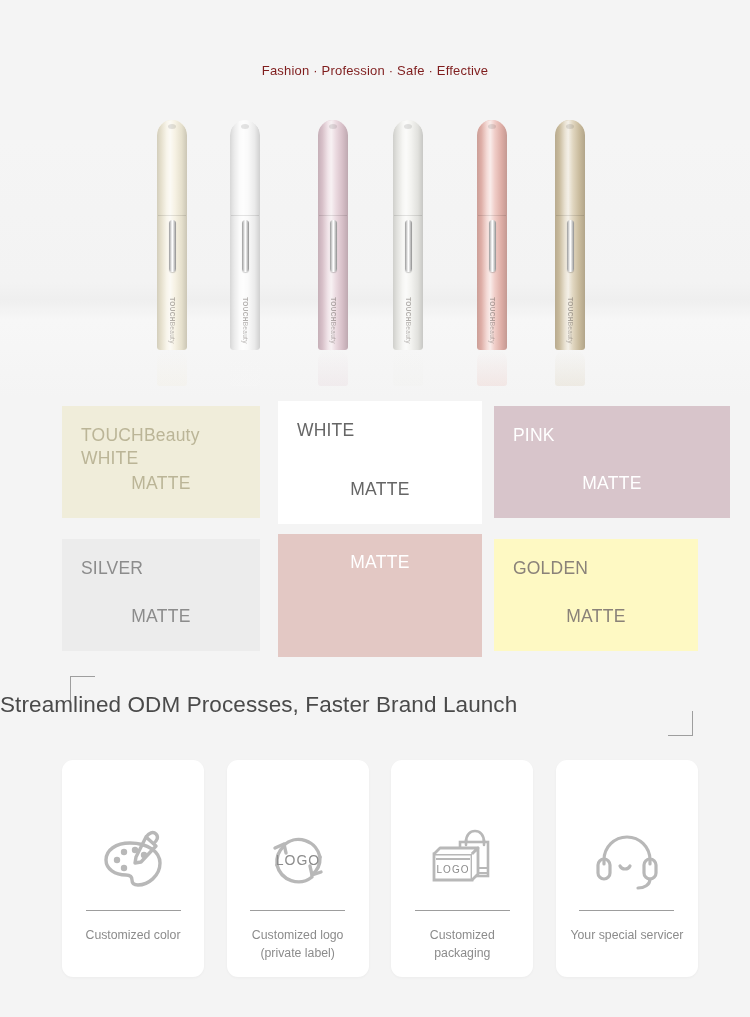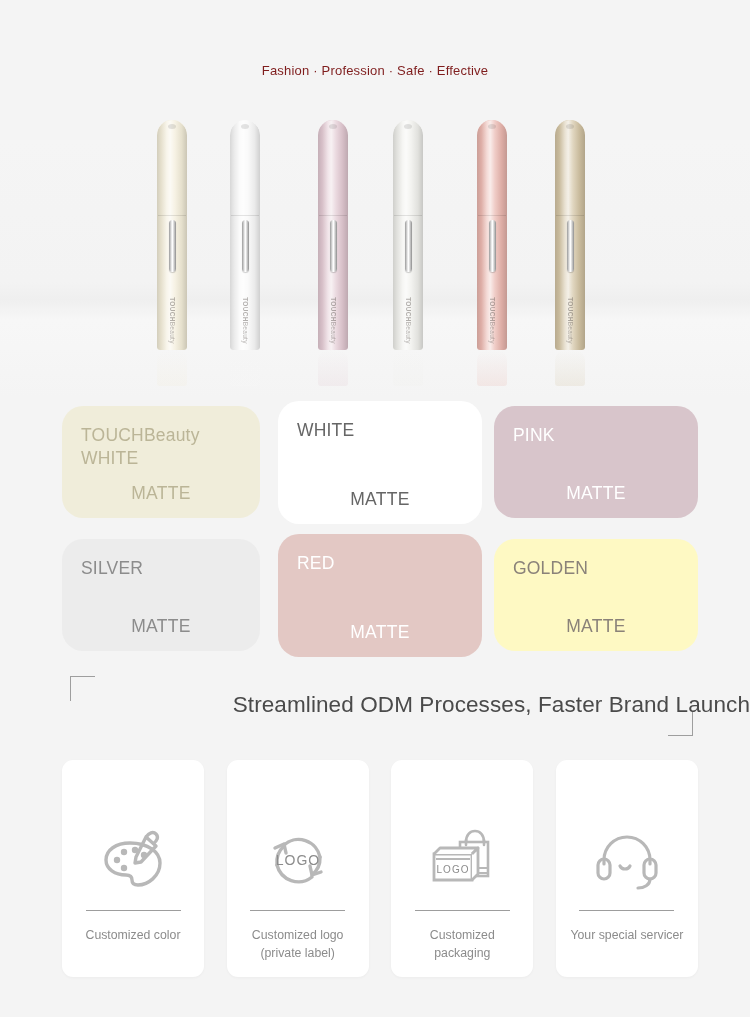--- a/index.html
+++ b/index.html
@@ -75,37 +75,37 @@
     border-radius:3px 3px 10px 10px;
     opacity:.22;
     transform:scaleY(-1);
   }
 
   
   .swatches{position:absolute;left:62px;top:400px;width:636px;}
   .sw-row{position:relative;height:0;}
   .card{
     position:absolute;
-    border-radius:21px;
+    border-radius:0;
     box-sizing:border-box;
-    padding:18px 19px 14px 19px;
+    padding:18px 19px 24px 19px;
     display:flex;flex-direction:column;justify-content:space-between;
   }
   .card .name{
     font-size:17.5px;font-weight:400;line-height:1.34;letter-spacing:.2px;
     white-space:pre-line;
   }
   .card .finish{
     font-size:17.5px;font-weight:400;text-align:center;letter-spacing:.3px;
   }
 
   
   .odm{position:absolute;left:0;top:668px;width:750px;height:80px;}
   .odm-text{
-    position:absolute;left:0;top:24px;width:750px;text-align:right;
+    position:absolute;left:0;top:24px;width:750px;text-align:left;
     font-size:22.5px;color:#4a4a4a;font-weight:400;letter-spacing:.1px;
   }
   .brk{position:absolute;width:24px;height:24px;}
   .brk.tl{left:70px;top:8px;border-left:1.5px solid #9e9e9e;border-top:1.5px solid #9e9e9e;}
   .brk.br{right:57px;top:43px;border-right:1.5px solid #9e9e9e;border-bottom:1.5px solid #9e9e9e;}
 
   
   .features{
     position:absolute;left:62px;top:760px;width:636px;
     display:flex;justify-content:space-between;
@@ -200,30 +200,29 @@
   <div class="sw-row" id="swatch-host">
       <div class="card" style="left: 0px; top: 6px; width: 198px; height: 112px; background: rgb(240, 237, 218); color: rgb(187, 181, 151);">
         <div class="name">TOUCHBeauty
 WHITE</div>
         <div class="finish">MATTE</div>
       </div>
       <div class="card" style="left: 216px; top: 1px; width: 204px; height: 123px; background: rgb(255, 255, 255); color: rgb(102, 102, 102);">
         <div class="name">WHITE</div>
         <div class="finish">MATTE</div>
       </div>
-      <div class="card" style="left: 432px; top: 6px; width: 204px; height: 112px; background: rgb(216, 197, 203); color: rgb(255, 255, 255);">
+      <div class="card" style="left: 432px; top: 6px; width: 236px; height: 112px; background: rgb(216, 197, 203); color: rgb(255, 255, 255);">
         <div class="name">PINK</div>
         <div class="finish">MATTE</div>
       </div>
       <div class="card" style="left: 0px; top: 139px; width: 198px; height: 112px; background: rgb(236, 236, 236); color: rgb(140, 140, 140);">
         <div class="name">SILVER</div>
         <div class="finish">MATTE</div>
       </div>
       <div class="card" style="left: 216px; top: 134px; width: 204px; height: 123px; background: rgb(227, 200, 196); color: rgb(255, 255, 255);">
-        <div class="name">RED</div>
         <div class="finish">MATTE</div>
       </div>
       <div class="card" style="left: 432px; top: 139px; width: 204px; height: 112px; background: #fef9c3; color: rgb(138, 130, 121);">
         <div class="name">GOLDEN</div>
         <div class="finish">MATTE</div>
       </div>
     </div>
 </div>
 
 <div class="odm">

